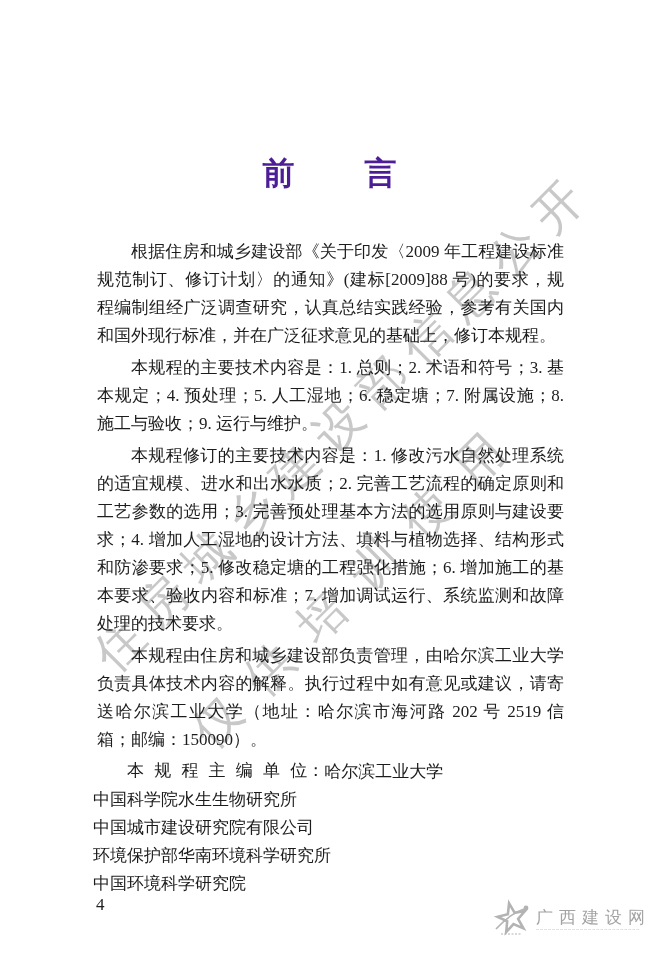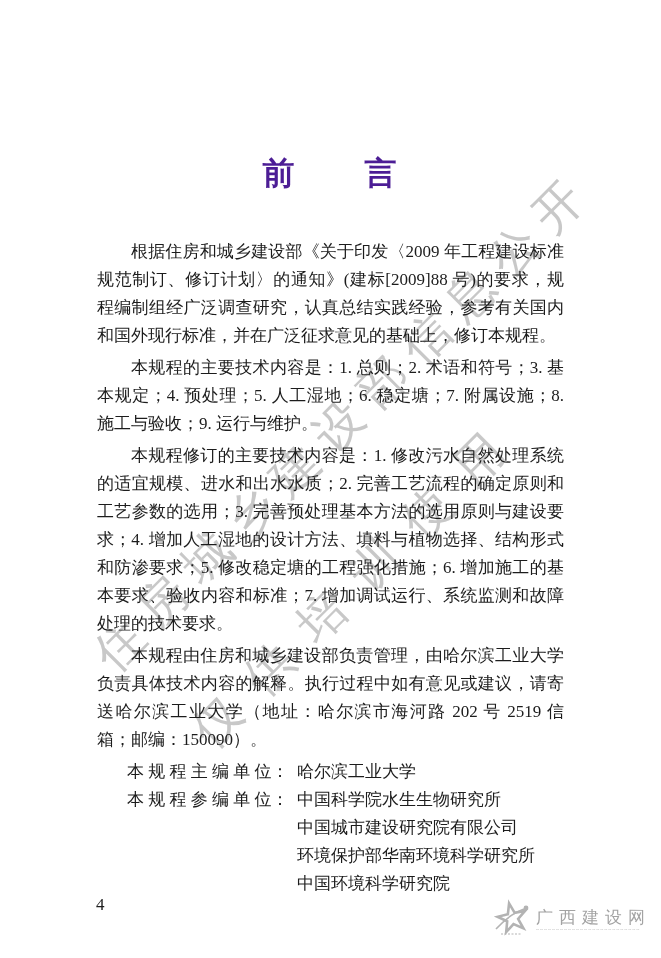--- a/index.html
+++ b/index.html
@@ -52,20 +52,21 @@
   .editor-line{
     display:flex;
     font-size:17px;
     line-height:28px;
   }
   .editor-label{
     flex:0 0 204px;
     padding-left:34px;
     box-sizing:border-box;
     white-space:nowrap;
+    font-family:Liberation Mono, monospace;
   }
   .editor-units{list-style:none;margin:0;padding:0;}
   .editor-units li{margin:0;padding:0;white-space:nowrap;}
   
   .page-number{
     position:absolute;
     left:96px;top:895px;
     font-size:17px;
     z-index:2;
   }
@@ -111,21 +112,20 @@
     <p class="para">本规程的主要技术内容是：1. 总则；2. 术语和符号；3. 基本规定；4. 预处理；5. 人工湿地；6. 稳定塘；7. 附属设施；8. 施工与验收；9. 运行与维护。</p>
     <p class="para">本规程修订的主要技术内容是：1. 修改污水自然处理系统的适宜规模、进水和出水水质；2. 完善工艺流程的确定原则和工艺参数的选用；3. 完善预处理基本方法的选用原则与建设要求；4. 增加人工湿地的设计方法、填料与植物选择、结构形式和防渗要求；5. 修改稳定塘的工程强化措施；6. 增加施工的基本要求、验收内容和标准；7. 增加调试运行、系统监测和故障处理的技术要求。</p>
     <p class="para">本规程由住房和城乡建设部负责管理，由哈尔滨工业大学负责具体技术内容的解释。执行过程中如有意见或建议，请寄送哈尔滨工业大学（地址：哈尔滨市海河路 202 号 2519 信箱；邮编：150090）。</p>
 
     <div class="editor-line">
       <span class="editor-label">本 规 程 主 编 单 位：</span>
       <span>哈尔滨工业大学</span>
     </div>
 
     <div class="editor-line">
-      <span class="editor-label">本 规 程 参 编 单 位：</span>
       <ul class="editor-units">
         <li>中国科学院水生生物研究所</li>
         <li>中国城市建设研究院有限公司</li>
         <li>环境保护部华南环境科学研究所</li>
         <li>中国环境科学研究院</li>
       </ul>
     </div>
   </div>
 
   <div class="page-number">4</div>

